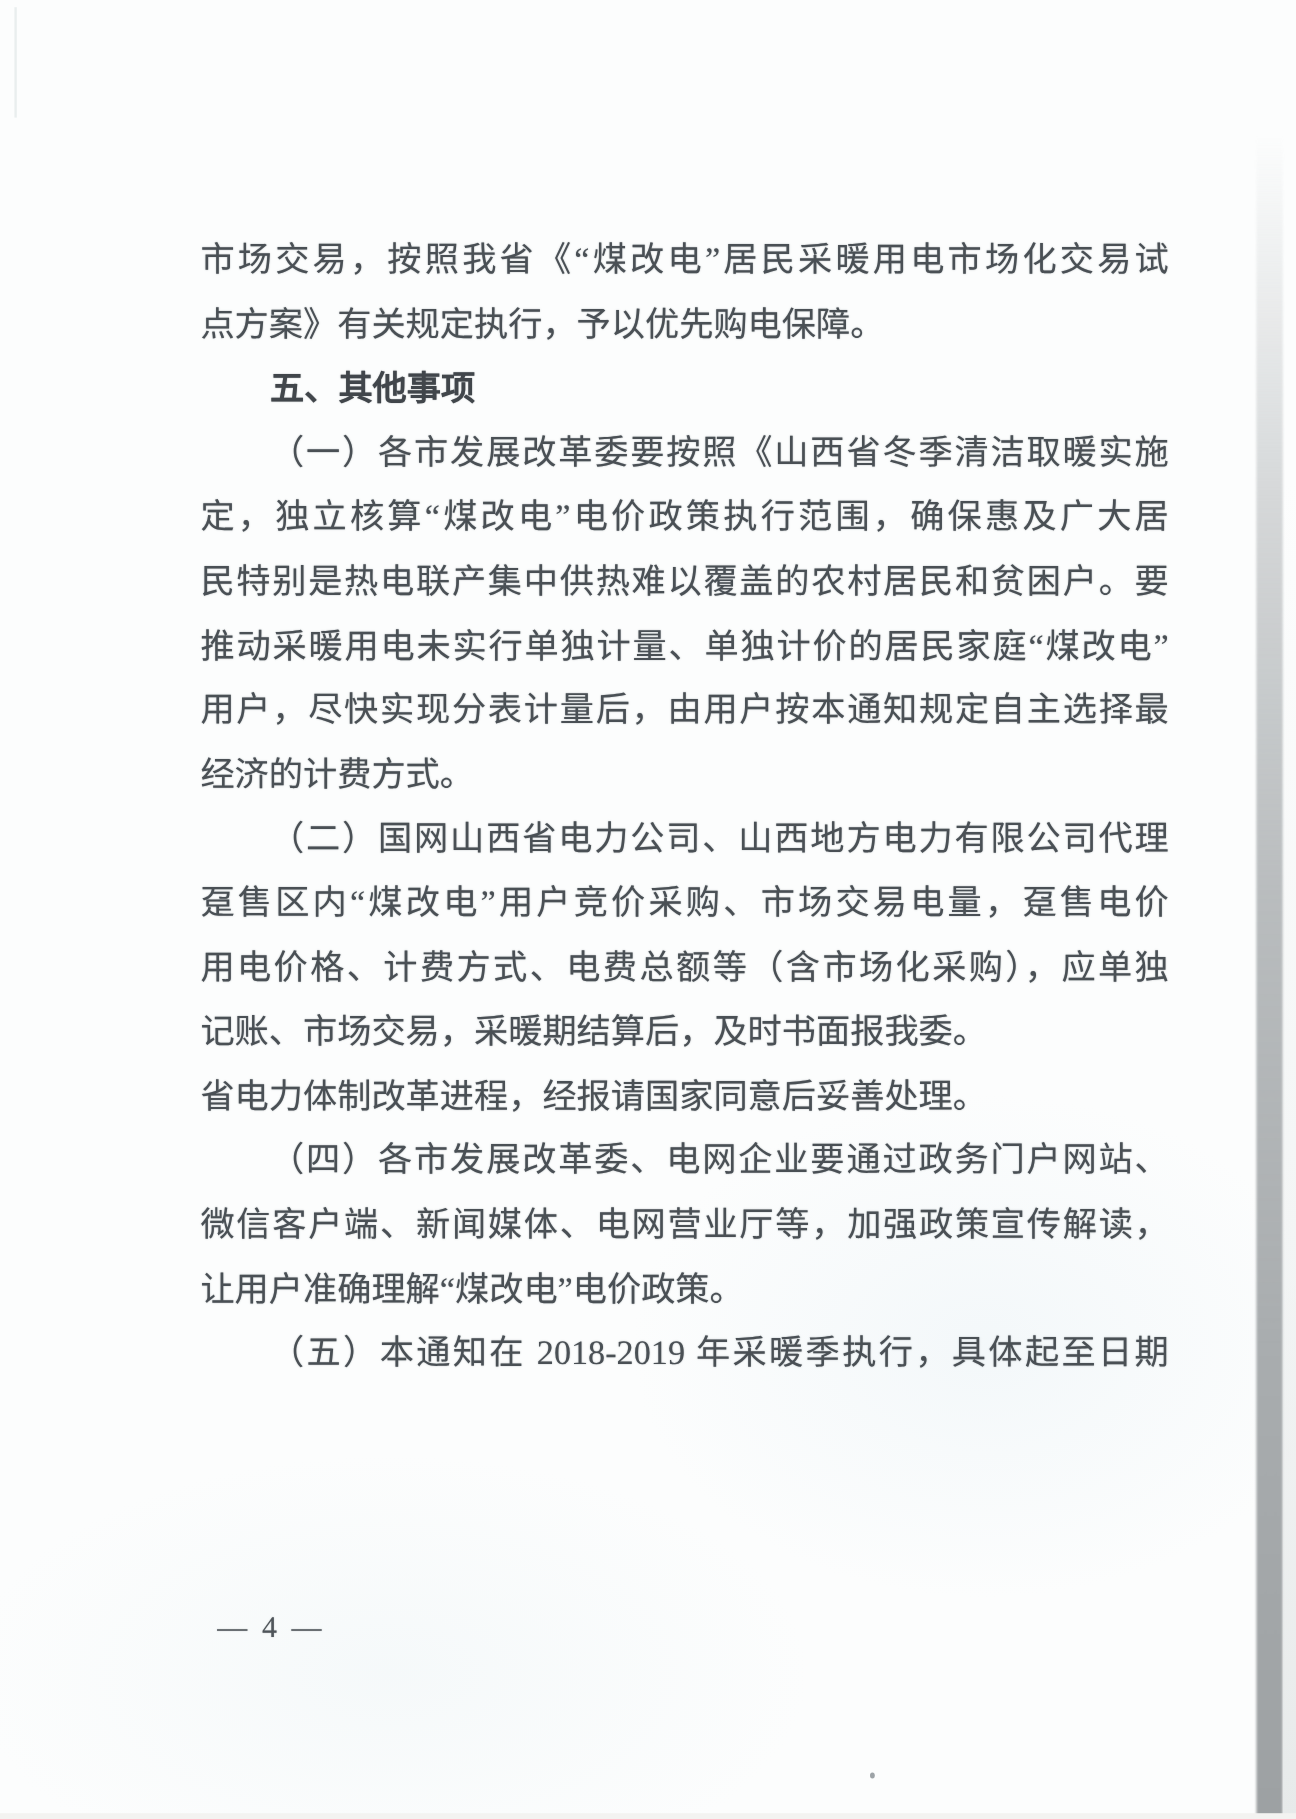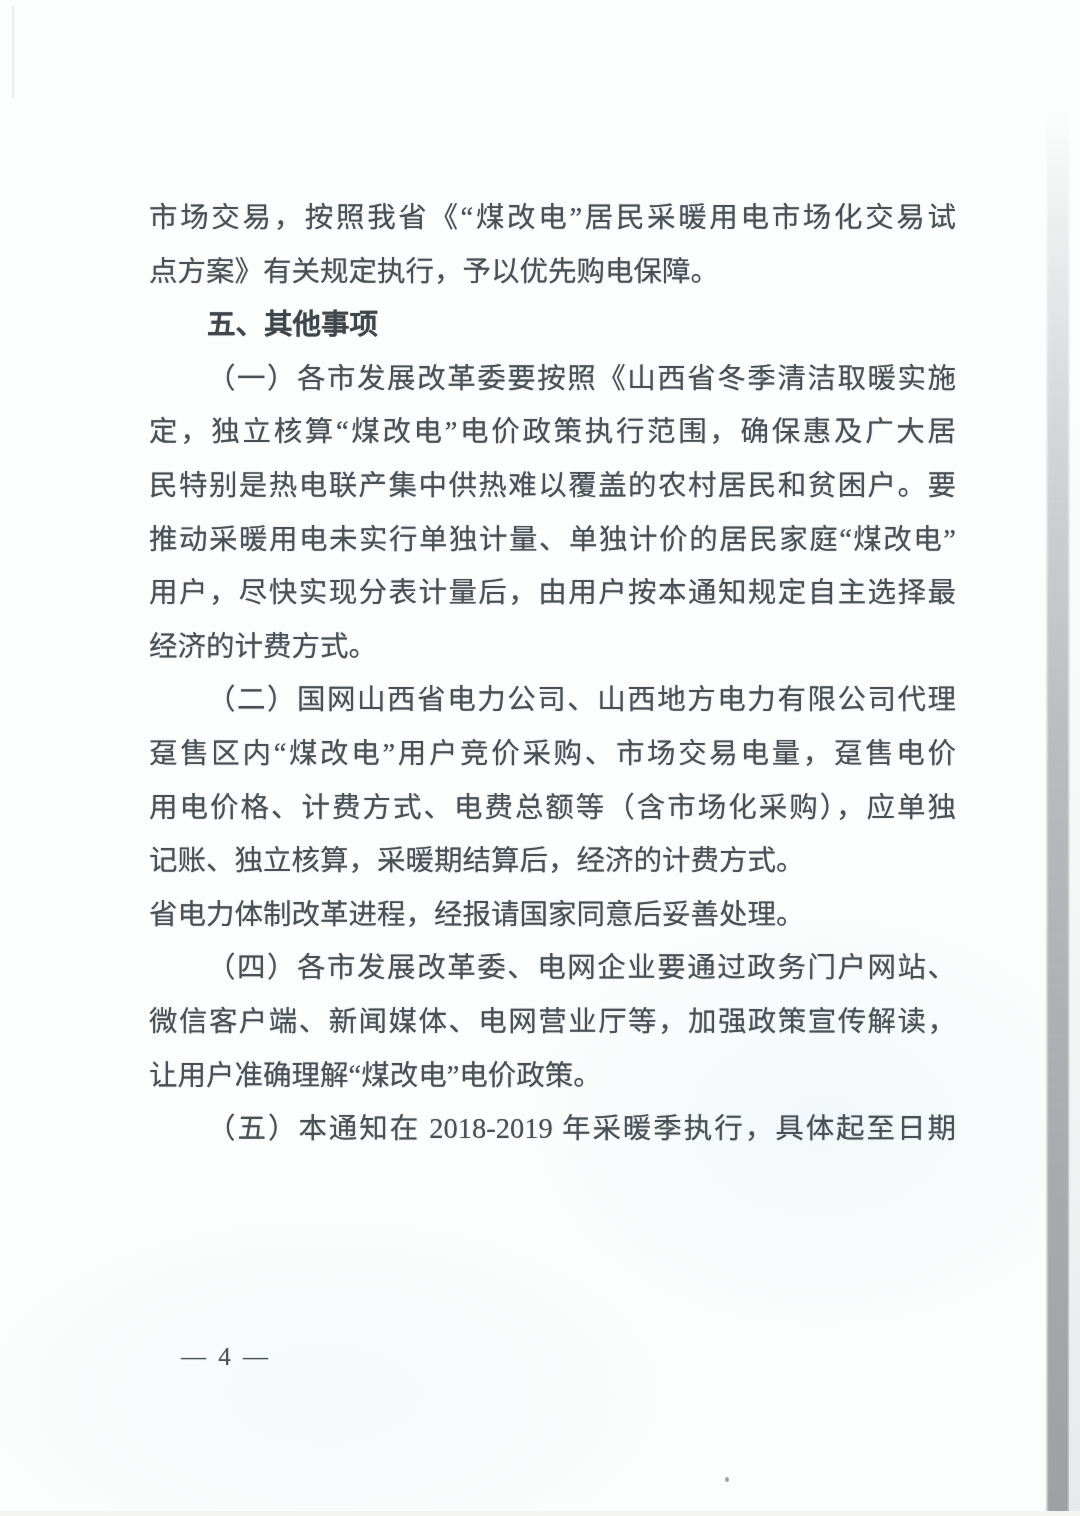--- a/index.html
+++ b/index.html
@@ -17,21 +17,21 @@
     position: relative;
     width: 1080px;
     height: 1516px;
     background-color: #fcfdfd;
     background-image:
       radial-gradient(ellipse 420px 300px at 76% 74%, rgba(227,238,244,0.35), rgba(227,238,244,0) 70%),
       radial-gradient(ellipse 500px 260px at 30% 92%, rgba(230,240,243,0.30), rgba(230,240,243,0) 70%);
   }
   .text-block {
     position: absolute;
-    left: 149px;
+    left: 167px;
     top: 191px;
     width: 807px;
   }
   .line {
     height: 53.6px;
     line-height: 53.6px;
     font-size: 28.5px;
     color: #4a5055;
     text-shadow: 0 0 1.2px rgba(76,86,92,0.55);
     white-space: nowrap;
@@ -123,21 +123,21 @@
     <div class="line indent heading">五、其他事项</div>
     <div class="line indent full">（一）各市发展改革委要按照《山西省冬季清洁取暖实施</div>
     <div class="line full">定，独立核算“煤改电”电价政策执行范围，确保惠及广大居</div>
     <div class="line full">民特别是热电联产集中供热难以覆盖的农村居民和贫困户。要</div>
     <div class="line full">推动采暖用电未实行单独计量、单独计价的居民家庭“煤改电”</div>
     <div class="line full">用户，尽快实现分表计量后，由用户按本通知规定自主选择最</div>
     <div class="line">经济的计费方式。</div>
     <div class="line indent full">（二）国网山西省电力公司、山西地方电力有限公司代理</div>
     <div class="line full">趸售区内“煤改电”用户竞价采购、市场交易电量，趸售电价</div>
     <div class="line full">用电价格、计费方式、电费总额等（含市场化采购），应单独</div>
-    <div class="line">记账、独立核算，采暖期结算后，经济的计费方式。</div>
+    <div class="line">记账、市场交易，采暖期结算后，及时书面报我委。</div>
     <div class="line">省电力体制改革进程，经报请国家同意后妥善处理。</div>
     <div class="line indent full">（四）各市发展改革委、电网企业要通过政务门户网站、</div>
     <div class="line full">微信客户端、新闻媒体、电网营业厅等，加强政策宣传解读，</div>
     <div class="line">让用户准确理解“煤改电”电价政策。</div>
     <div class="line indent full">（五）本通知在 2018-2019 年采暖季执行，具体起至日期</div>
   </div>
 
   <div class="page-footer">— 4 —</div>
 
   <div class="edge-shadow-right"></div>

